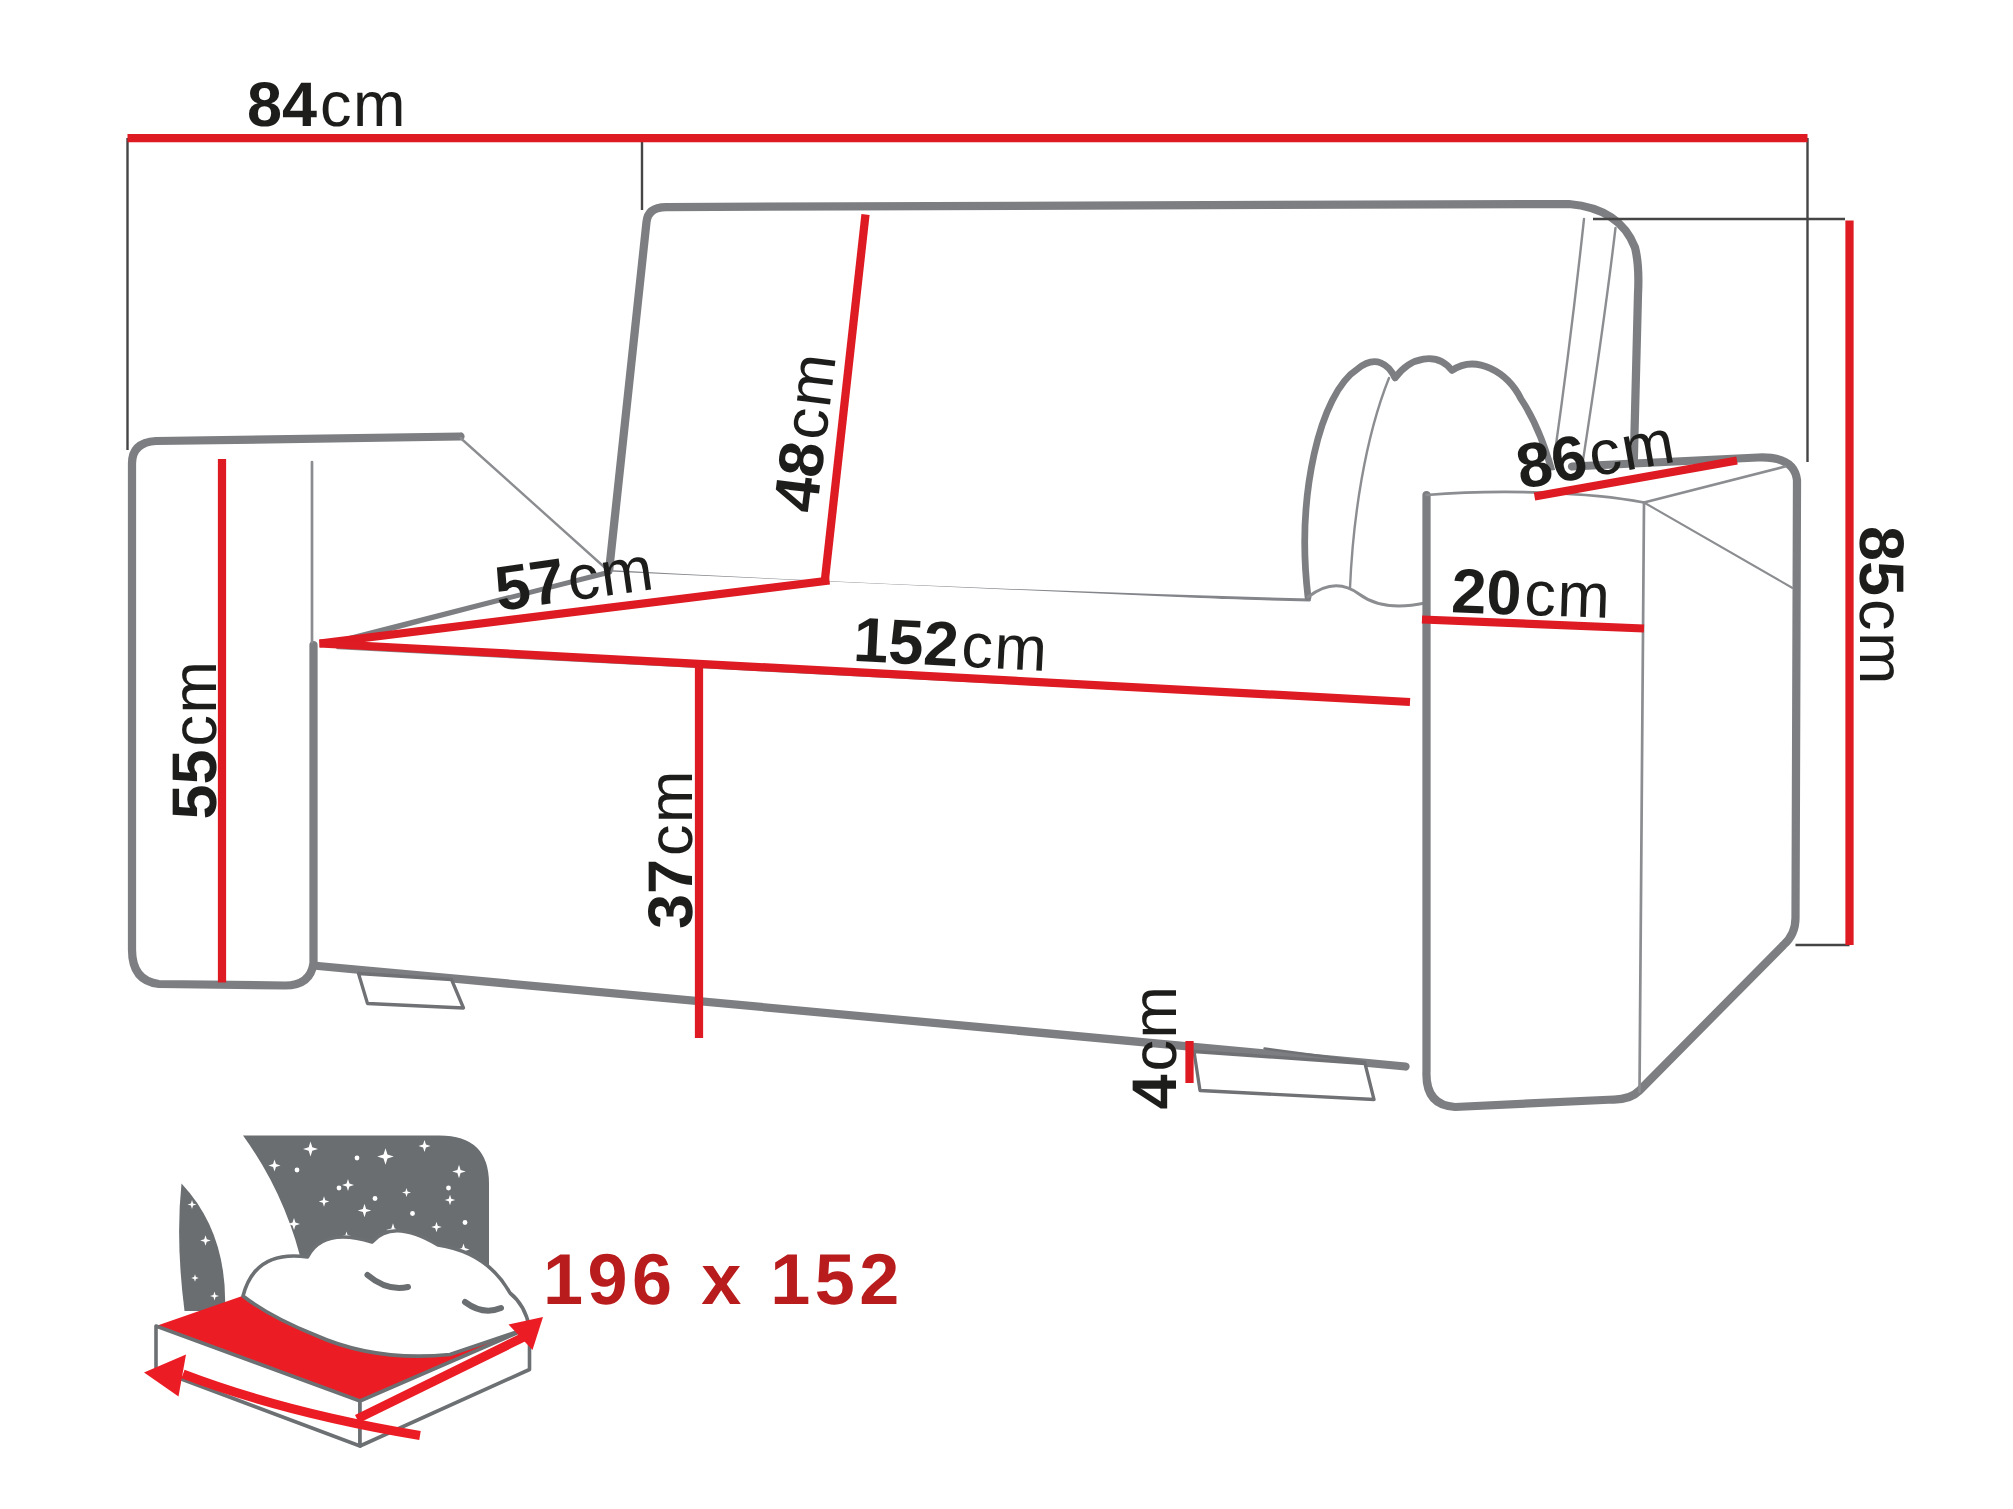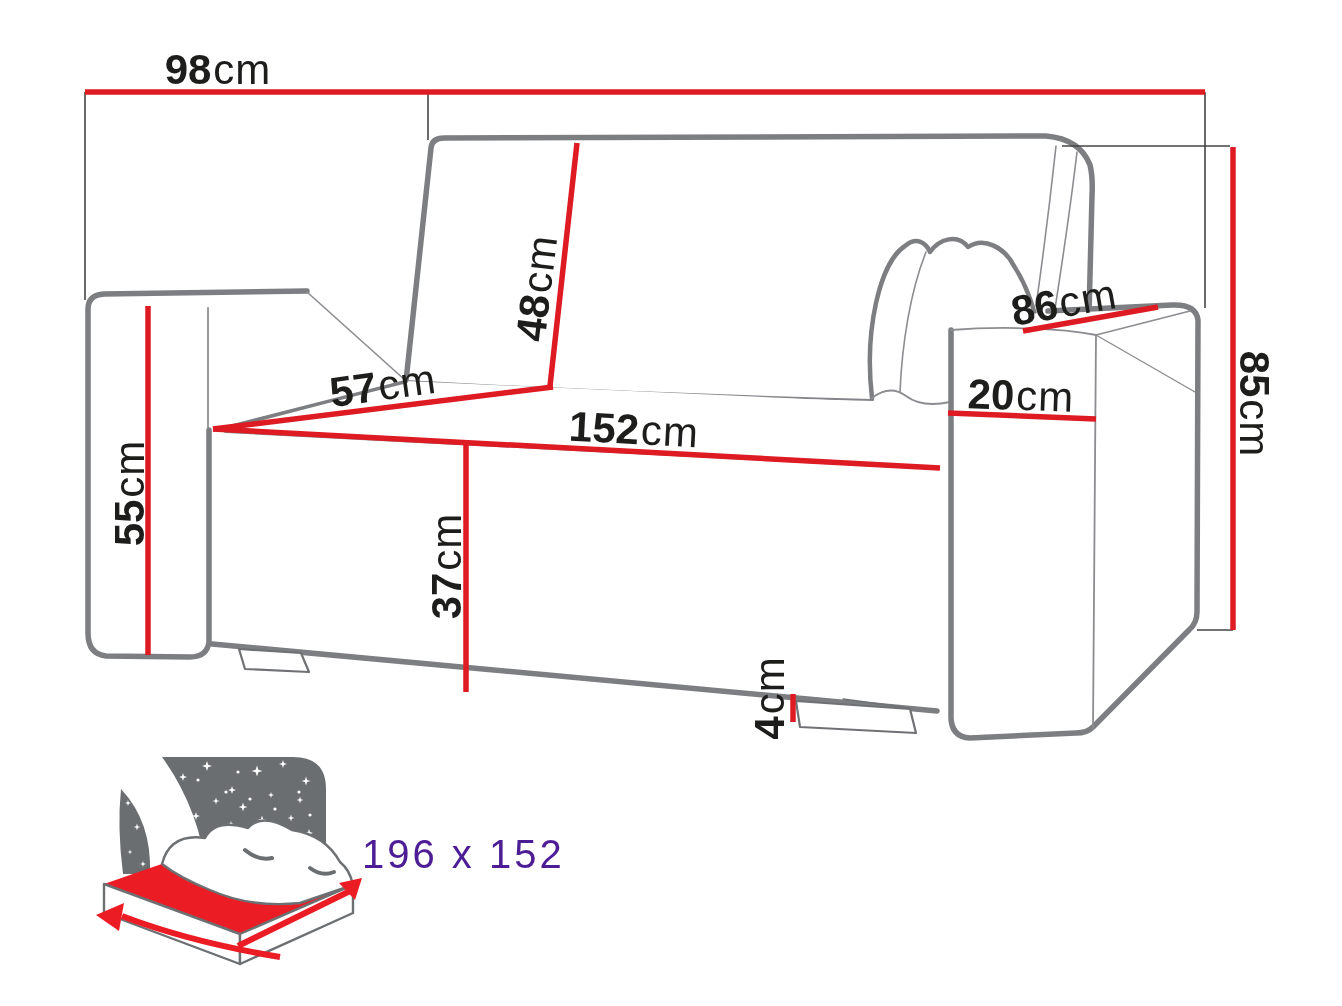--- a/index.html
+++ b/index.html
@@ -19,23 +19,23 @@
     color:#1d1d1b;
     font-size:42px;
     line-height:1;
     letter-spacing:0px;
   }
   .dim .num{font-weight:700;}
   .dim .unit{font-weight:400;letter-spacing:1px;margin-left:2px;}
   .sleep-size{
     position:absolute;
     transform:translate(0,-50%);
-    color:#4c1d95;
-    font-size:40px;
-    font-weight:400;
+    color:#b91c1c;
+    font-size:48px;
+    font-weight:700;
     letter-spacing:3px;
     white-space:nowrap;
   }
 </style>
 </head>
 <body>
 
 <div class="stage">
 
   <svg width="1342" height="1006" viewBox="0 0 1342 1006">
@@ -153,21 +153,21 @@
       <path d="M 310,868 Q 322,877 334,872" fill="none" stroke="#6a6e71" stroke-width="4" stroke-linecap="round"></path>
 
       <path d="M 280,957 Q 190,942 122,916" fill="none" stroke="#ec1c24" stroke-width="6"></path>
       <path d="M 96,915 L 124,903 L 119,931 Z" fill="#ec1c24"></path>
       <path d="M 238,946 L 350,891" fill="none" stroke="#ec1c24" stroke-width="6"></path>
       <path d="M 362,878 L 339,883 L 355,900 Z" fill="#ec1c24"></path>
     </g>
   </svg>
 
   <div class="dim" style="left:218px;top:70px;--r:0deg">
-    <span class="num">98</span><span class="unit">cm</span>
+    <span class="num">84</span><span class="unit">cm</span>
   </div>
 
 
   <div class="dim" style="left:537px;top:288px;--r:-83deg">
     <span class="num">48</span><span class="unit">cm</span>
   </div>
 
   <div class="dim" style="left:130px;top:493px;--r:-90deg">
     <span class="num">55</span><span class="unit">cm</span>
   </div>

